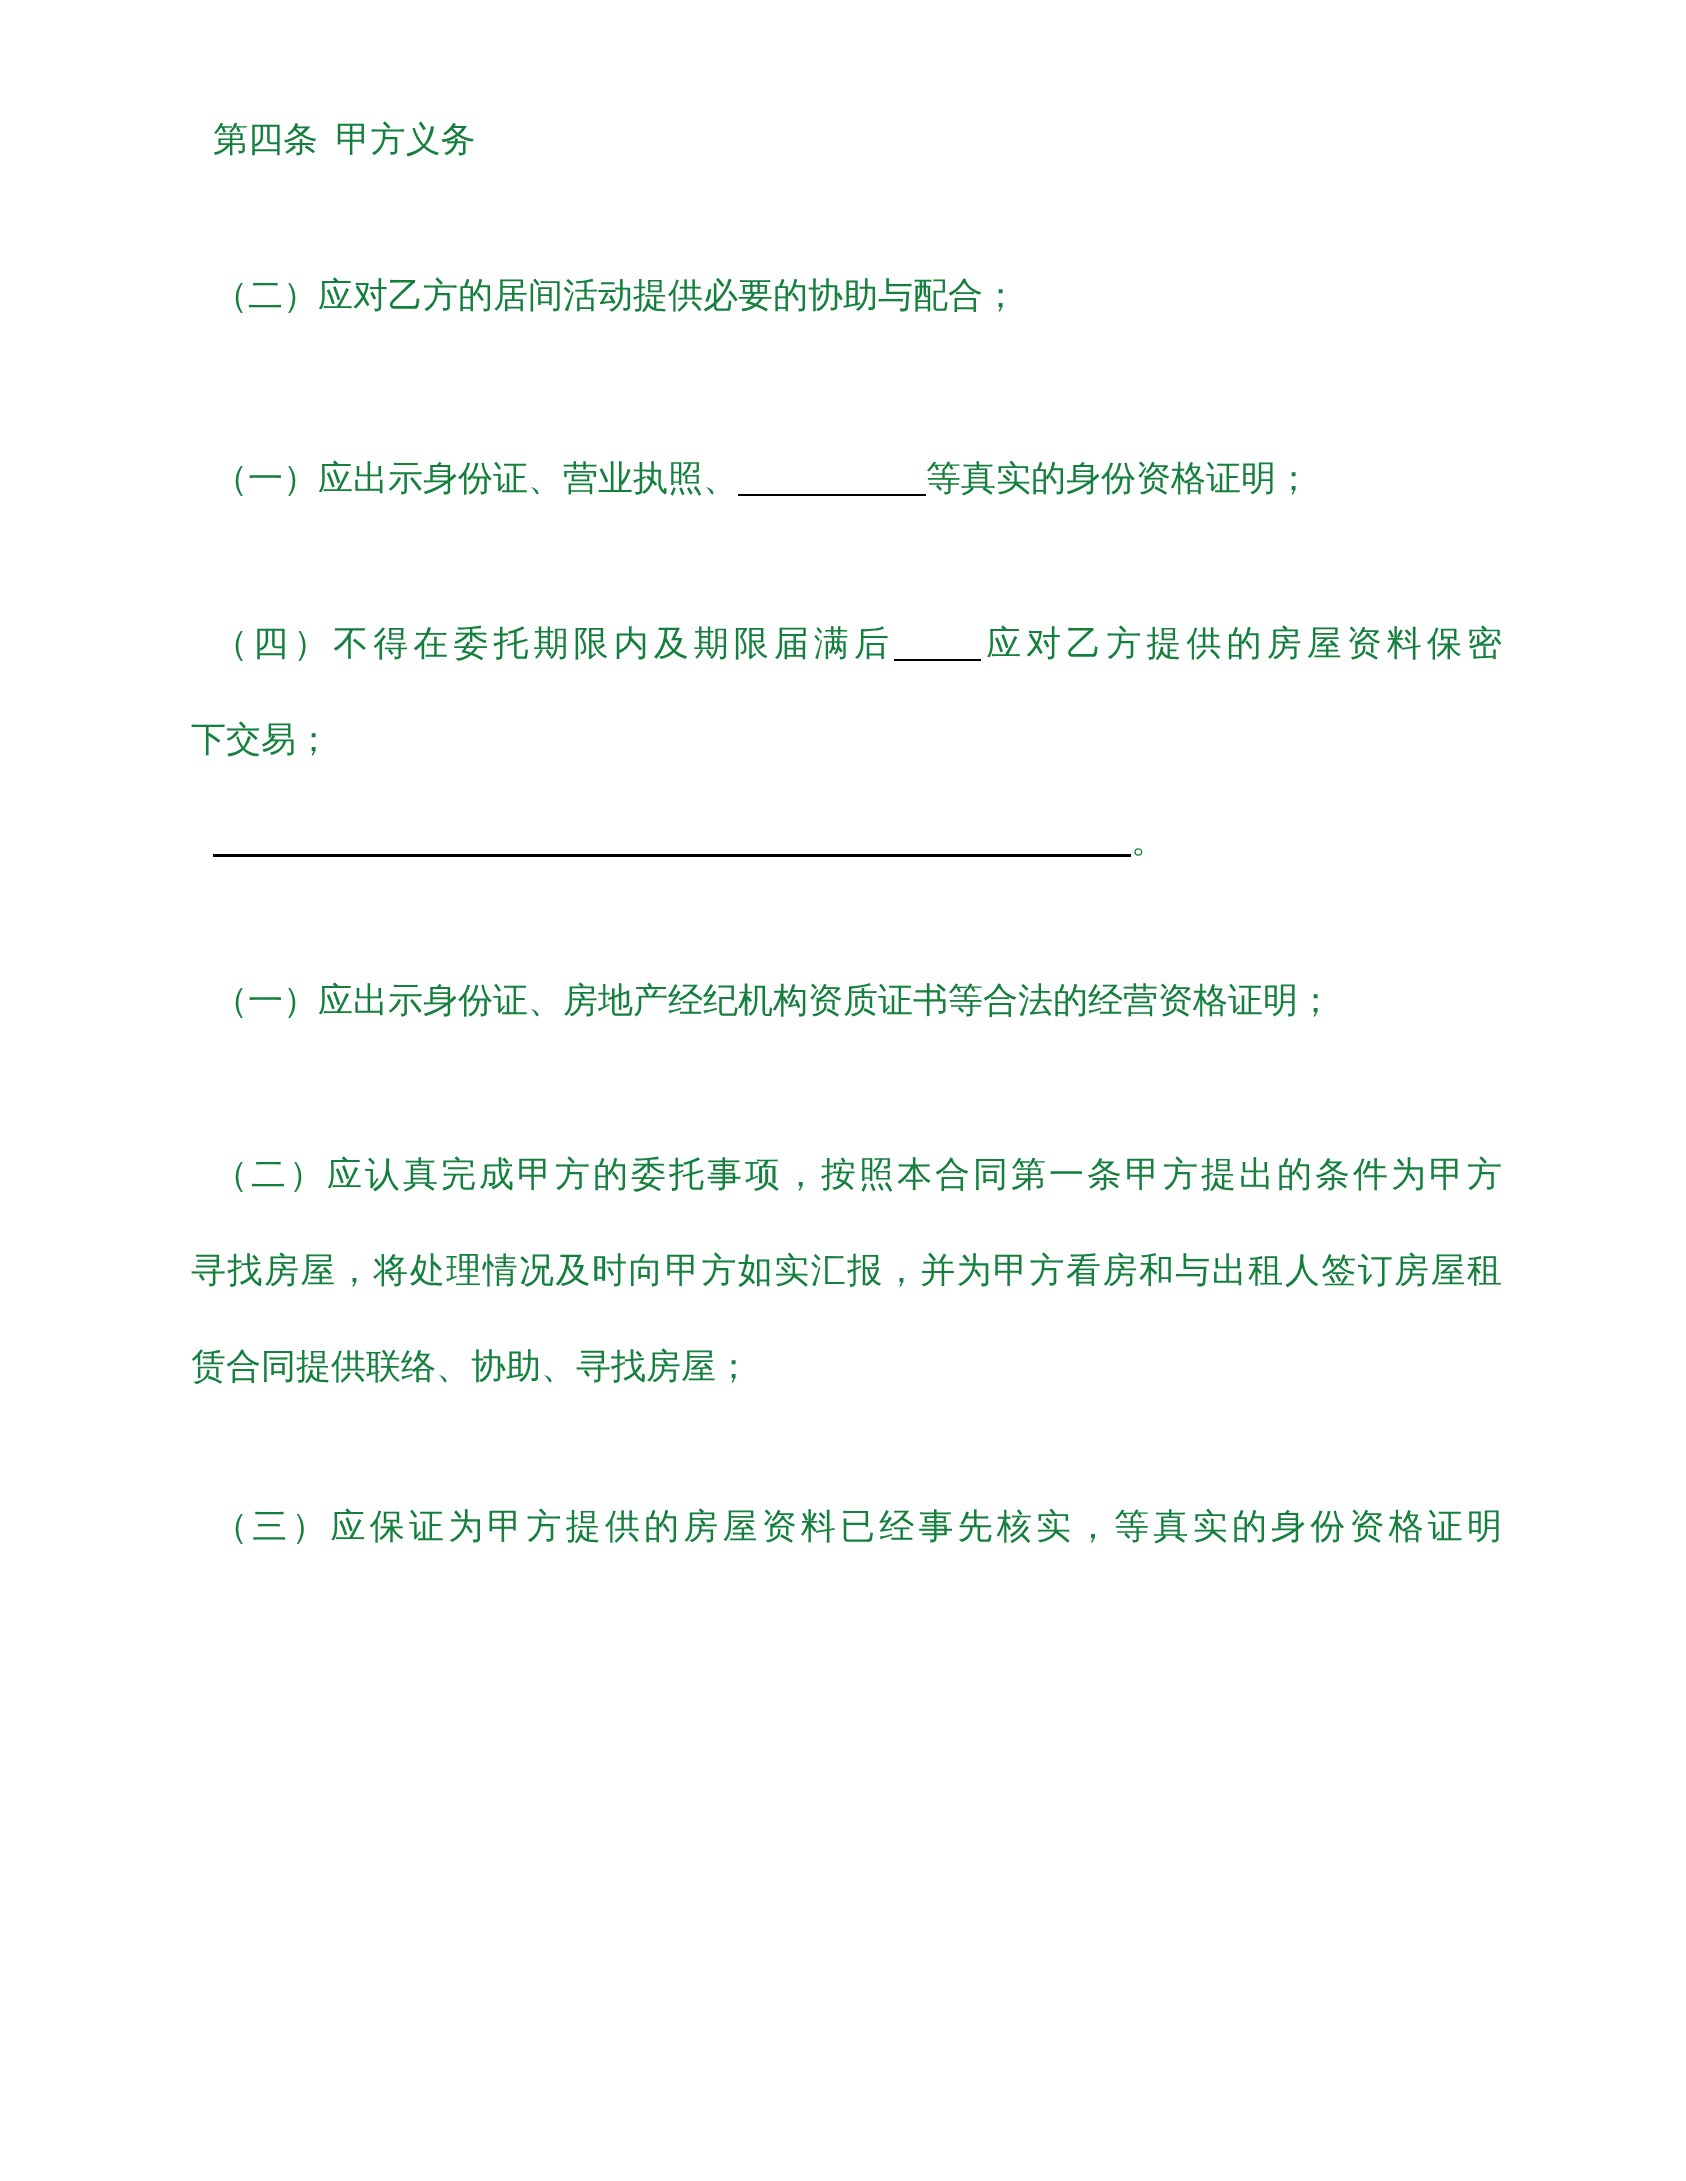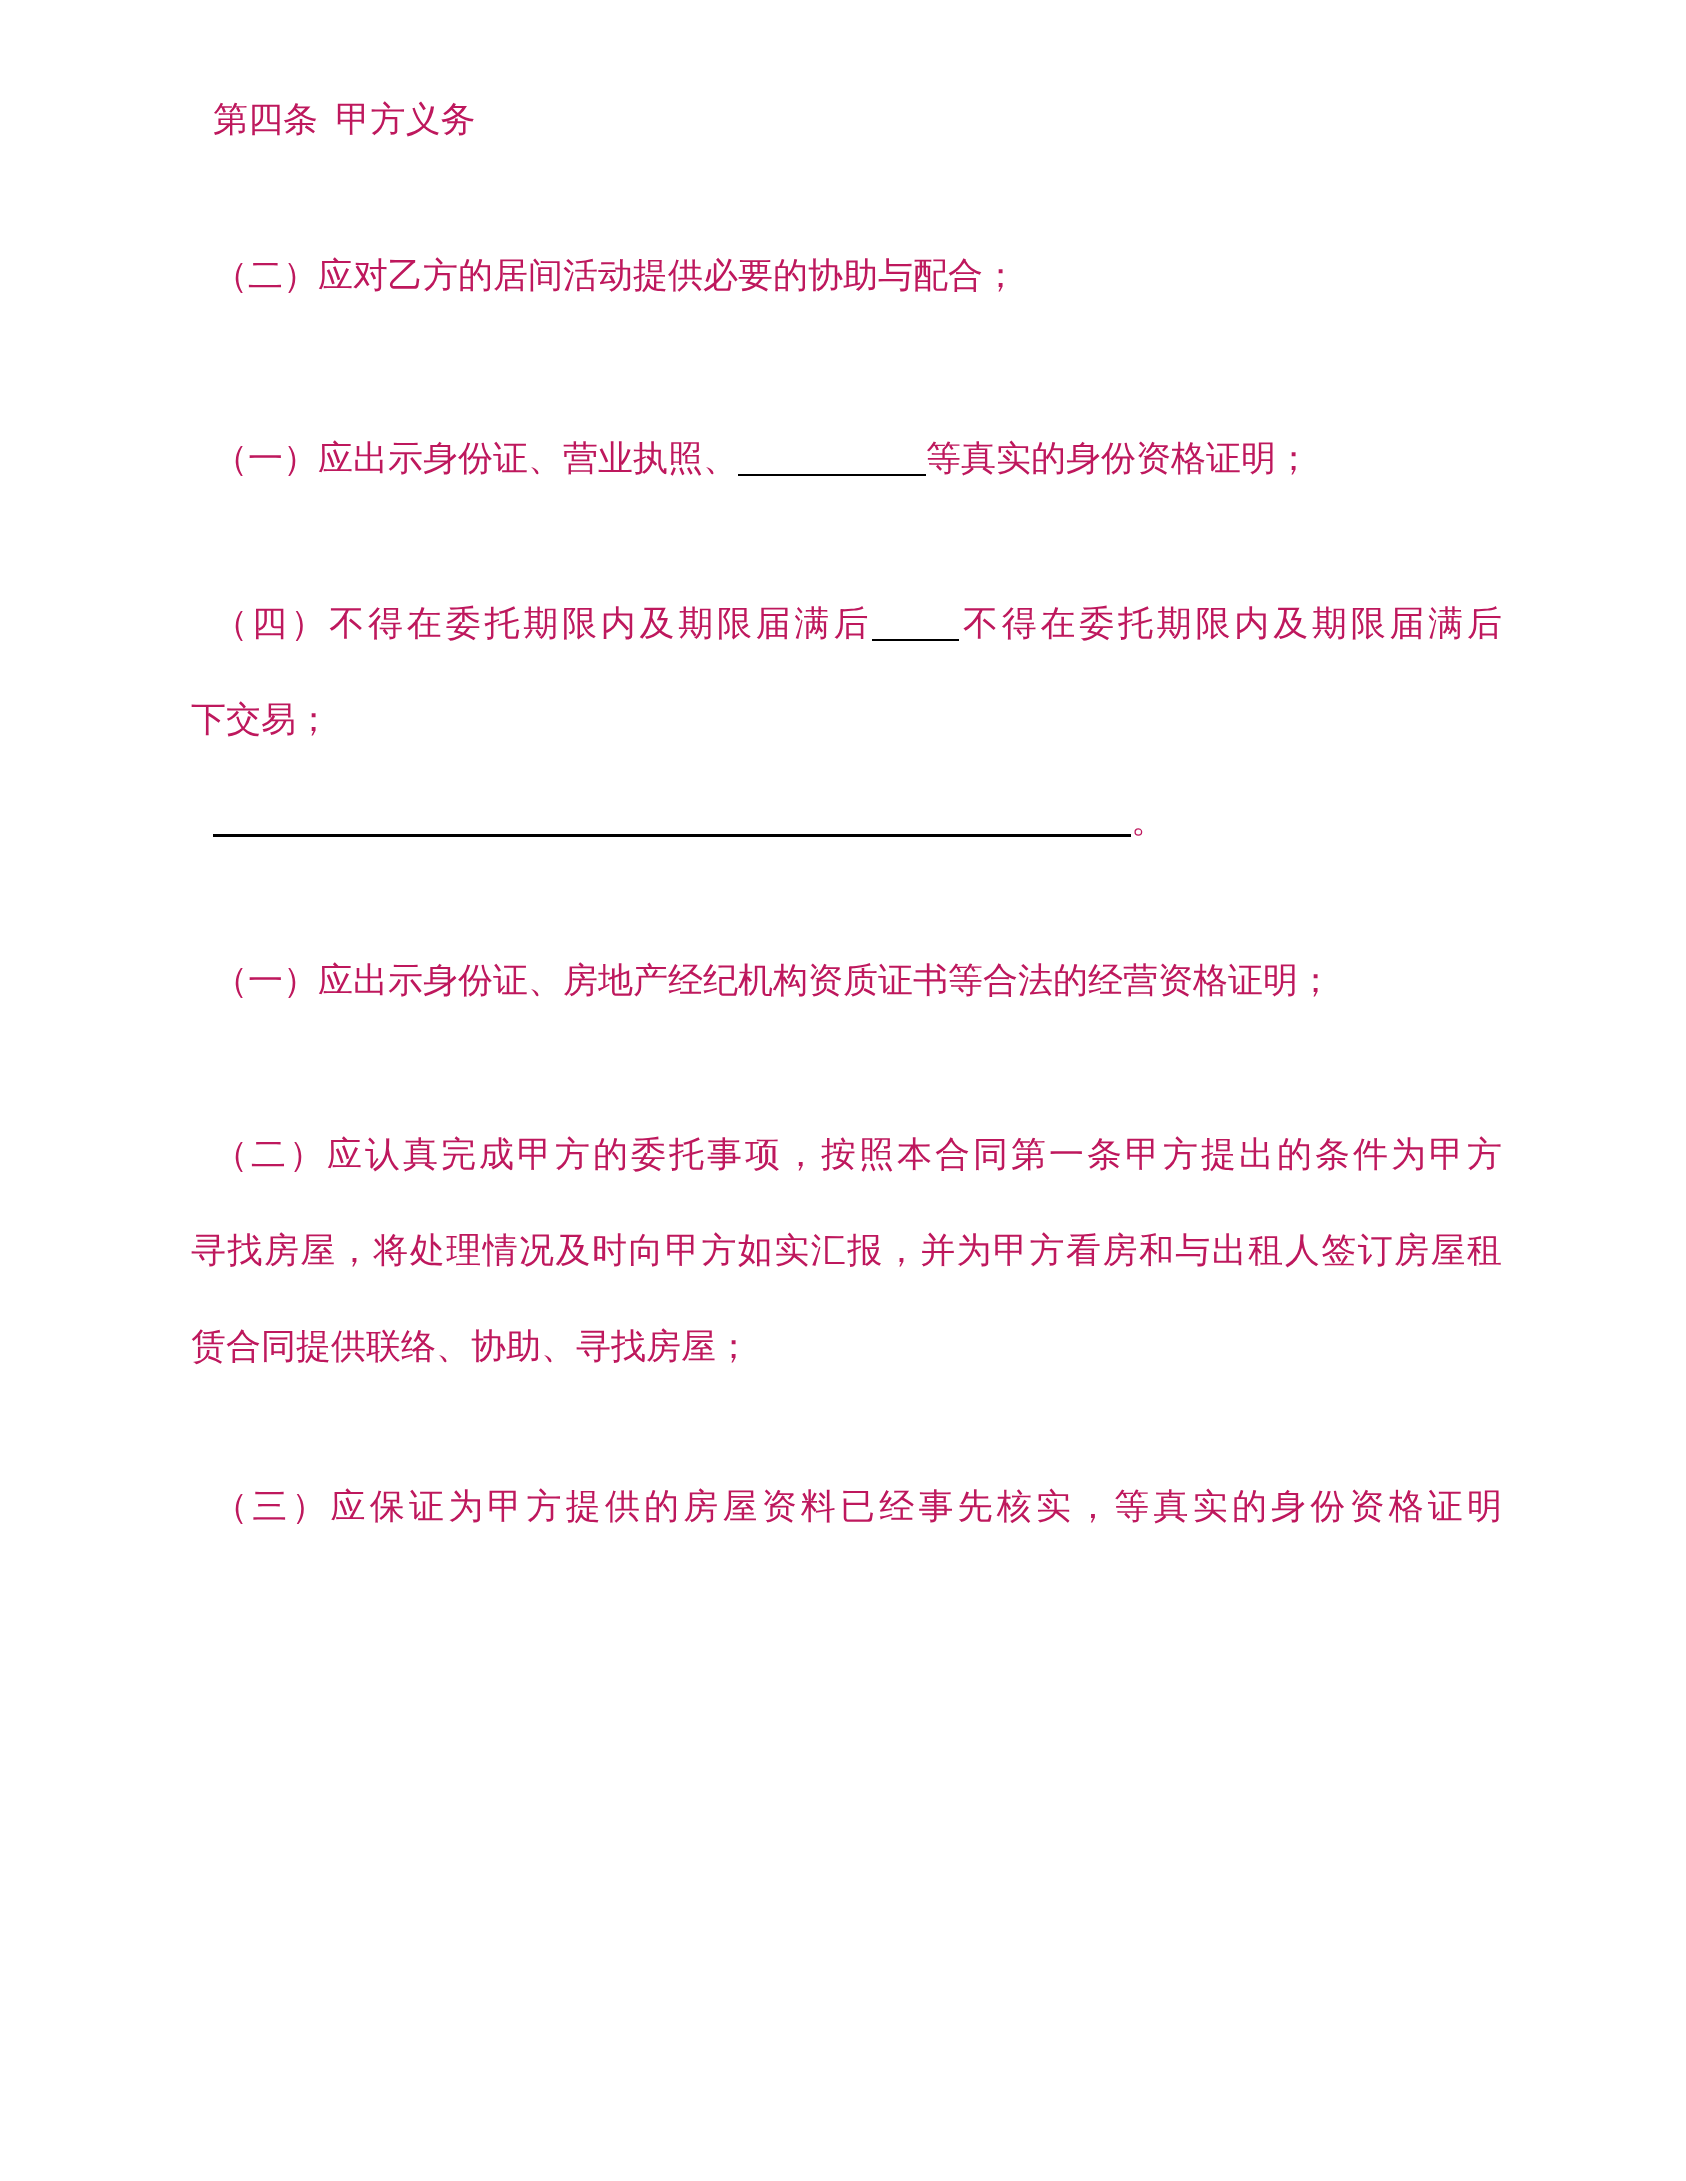--- a/index.html
+++ b/index.html
@@ -5,26 +5,26 @@
   html, body {
     margin: 0;
     padding: 0;
     background: #ffffff;
   }
   .page {
     position: relative;
     width: 1686px;
     height: 2182px;
     background: #ffffff;
-    color: #be185d;
+    color: #15803d;
     font-family: "Liberation Serif", "DejaVu Serif", serif;
     font-size: 35px;
     line-height: 96px;
     box-sizing: border-box;
-    padding: 72px 184px 0 191px;
+    padding: 92px 184px 0 191px;
     overflow: hidden;
   }
   .heading, .para {
     margin: 0;
     padding: 0;
     font-weight: normal;
     font-size: 35px;
   }
   .heading { word-spacing: 0.25em; }
   .indent { text-indent: 22px; }
@@ -56,21 +56,21 @@
 <div class="page">
 
   <h2 class="heading indent">第四条 甲方义务</h2>
 
   <p class="para indent mt-65">（二）应对乙方的居间活动提供必要的协助与配合；</p>
 
   <p class="para indent mt-95"><span>（一）应出示身份证、营业执照、</span><span class="blank blank-md"></span><span>等真实的身份资格证明；</span></p>
 
 
   <p class="para mt-75">
-      <span class="line indent stretch"><span>（四）不得在委托期限内及期限届满后</span><span class="blank blank-sm"></span><span>不得在委托期限内及期限届满后</span></span>
+      <span class="line indent stretch"><span>（四）不得在委托期限内及期限届满后</span><span class="blank blank-sm"></span><span>应对乙方提供的房屋资料保密</span></span>
       <span class="line">下交易；</span>
     </p>
 
   <p class="para indent mt-5"><span class="blank blank-long"></span><span>。</span></p>
 
 
   <p class="para indent mt-70">（一）应出示身份证、房地产经纪机构资质证书等合法的经营资格证明；</p>
 
   <p class="para mt-85">
       <span class="line indent stretch">（二）应认真完成甲方的委托事项，按照本合同第一条甲方提出的条件为甲方</span>

